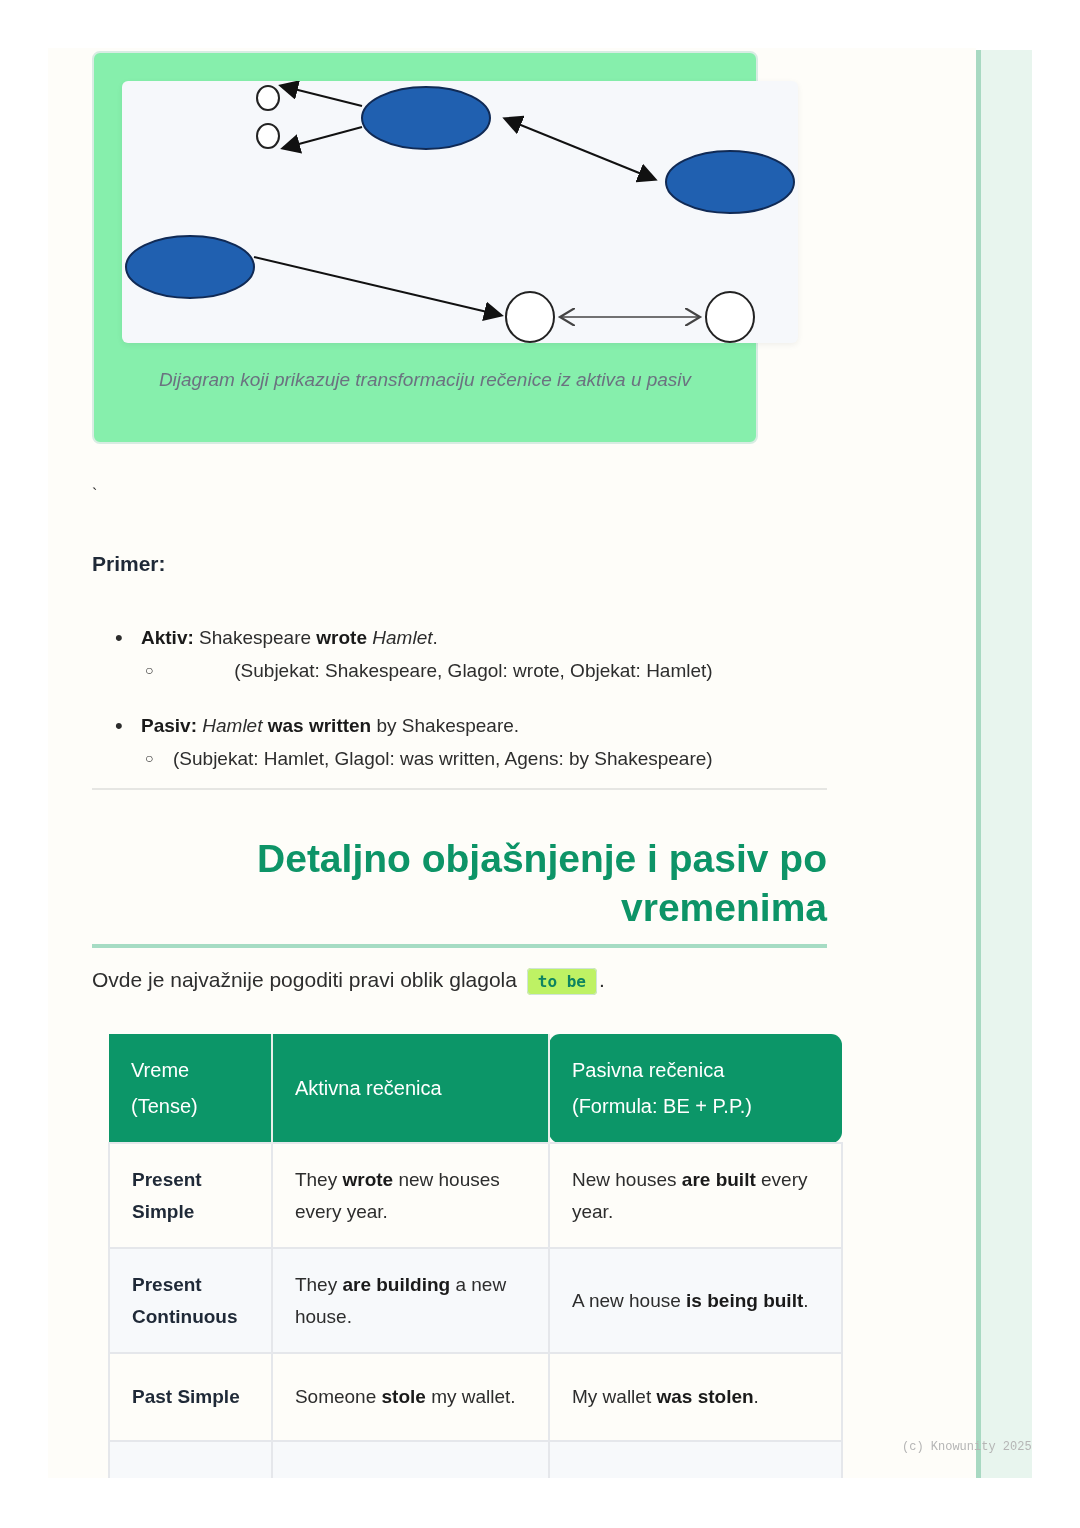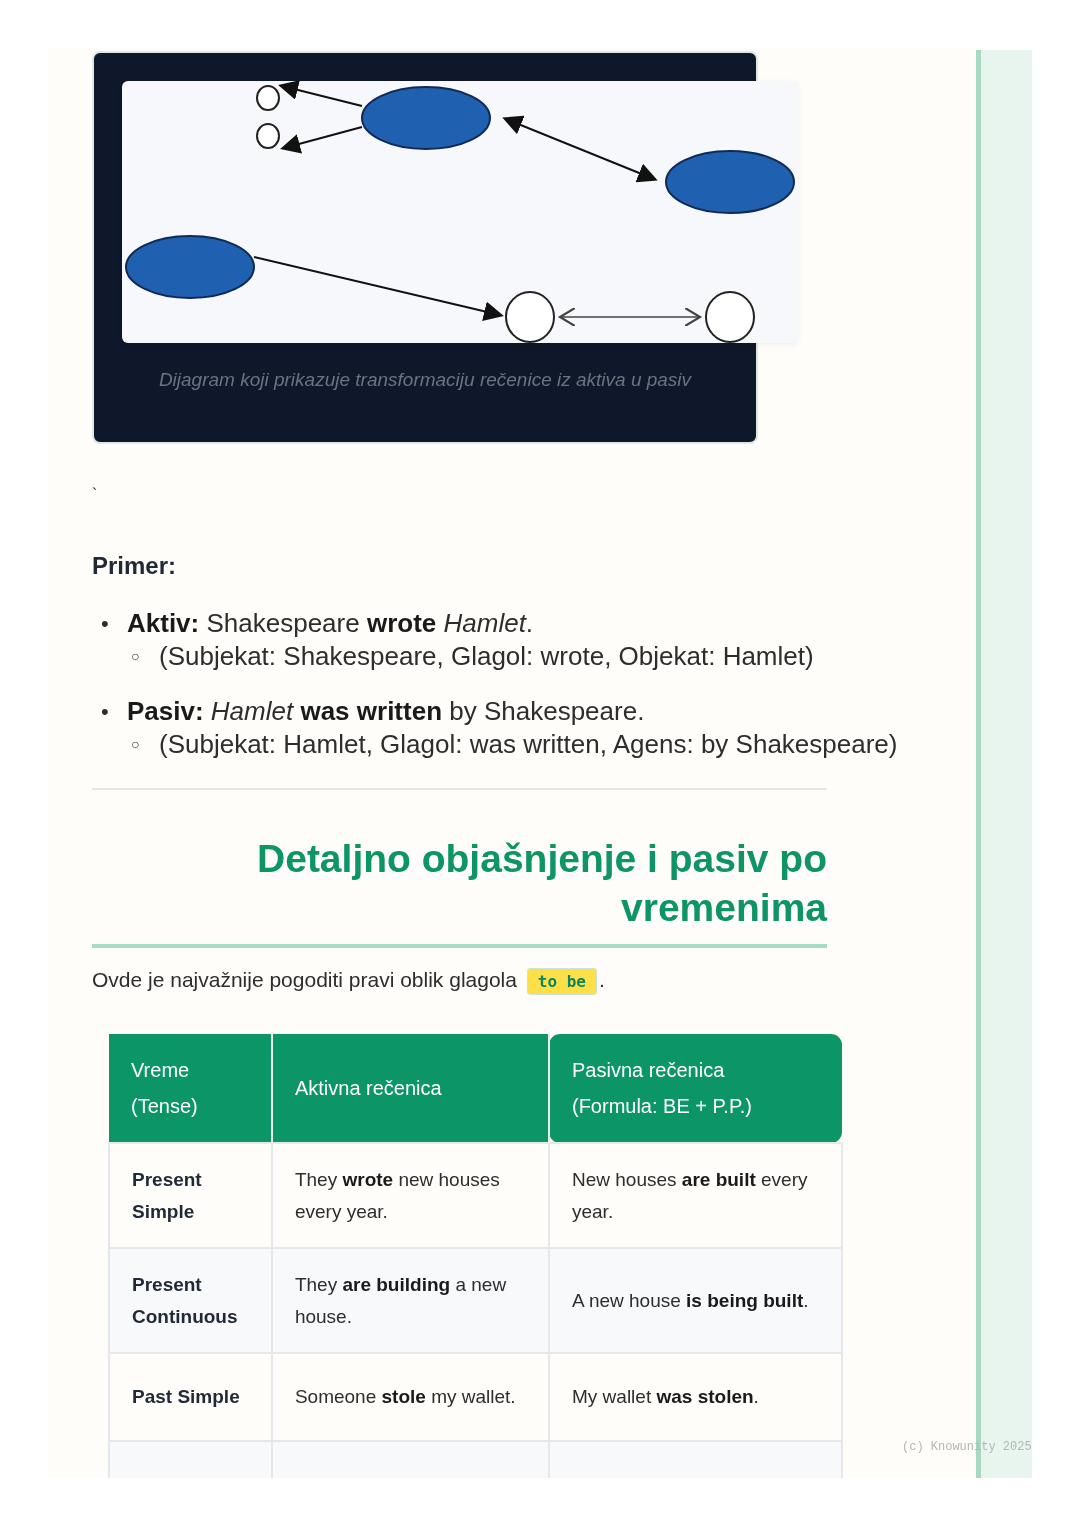--- a/index.html
+++ b/index.html
@@ -12,51 +12,51 @@
   .page {
     position: absolute; left: 48px; top: 48px; width: 928px; height: 1430px;
     background: #fefdf9; overflow: hidden;
   }
   .side-panel {
     position: absolute; left: 976px; top: 50px; width: 56px; height: 1428px;
     background: #e8f5ee; border-left: 5px solid #a8d9c2; box-sizing: border-box;
   }
   .figure-box {
     position: absolute; left: 44px; top: 3px; width: 666px; height: 393px;
-    background: #0f172a; border: 2px solid #d8ece3; border-radius: 8px; box-sizing: border-box;
+    background: #86efac; border: 2px solid #d8ece3; border-radius: 8px; box-sizing: border-box;
   }
   .figure-inner {
     position: absolute; left: 28px; top: 28px; width: 676px; height: 262px;
     background: #f6f8fb; border-radius: 6px;
     box-shadow: 0 2px 6px rgba(0,0,0,0.06);
   }
   .figure-inner svg { position: absolute; left: 0; top: 0; }
   .caption {
     position: absolute; left: 0; right: 0; top: 316px; text-align: center;
     font-style: italic; color: #6b7280; font-size: 19px;
   }
   .tick { position: absolute; left: 44px; top: 438px; font-size: 16px; color: #333; }
-  .primer { position: absolute; left: 44px; top: 504px; font-weight: bold; font-size: 24px; color: #1f2937; }
-  ul.examples { position: absolute; left: 44px; top: 556px; margin: 3px; padding: 0; list-style: none; font-size: 26px; color: #2d2d2d; }
+  .primer { position: absolute; left: 44px; top: 504px; font-weight: bold; font-size: 21px; color: #1f2937; }
+  ul.examples { position: absolute; left: 44px; top: 556px; margin: 17px; padding: 0; list-style: none; font-size: 19px; color: #2d2d2d; }
   ul.examples > li { position: relative; padding-left: 32px; line-height: 33px; margin-bottom: 22px; }
   ul.examples > li::before { content: "•"; position: absolute; left: 6px; top: 0; font-size: 22px; }
-  ul.sub { margin: 0; padding: 0; list-style: none; }
+  ul.sub { margin: 0; padding: 0; list-style: none; text-align: right; }
   ul.sub li { position: relative; padding-left: 32px; }
   ul.sub li::before { content: "○"; position: absolute; left: 4px; top: 0; font-size: 14px; }
   b { font-weight: bold; color: #1a1a1a; }
   .divider { position: absolute; left: 44px; top: 740px; width: 735px; height: 2px; background: #e6e6e3; }
   h2.section-title {
     position: absolute; left: 44px; top: 786px; width: 735px; margin: 0;
     font-size: 39px; line-height: 49px; color: #0d9467; font-weight: bold;
     padding-bottom: 12px; border-bottom: 4px solid #a6dcc4; text-align: right;
   }
   .intro { position: absolute; left: 44px; top: 920px; font-size: 21px; color: #2d2d2d; }
   code.inline {
     font-family: "DejaVu Sans Mono", "Liberation Mono", monospace; font-weight: bold;
-    font-size: 16px; color: #0d8460; background: #fde047; border: 1px solid #cfe4d8;
+    font-size: 16px; color: #0d8460; background: #bef264; border: 1px solid #cfe4d8;
     border-radius: 4px; padding: 3px 10px; margin-left: 4px; margin-right: 2px;
   }
   table.tenses {
     position: absolute; left: 60px; top: 986px; width: 735px;
     border-collapse: collapse; font-size: 19px; color: #2d2d2d;
   }
   table.tenses th {
     background: #0c9668; color: #ffffff; text-align: left; font-weight: normal;
     padding: 18px 22px; line-height: 36px; font-size: 20px;
     border-right: 2px solid #e8efe9;

